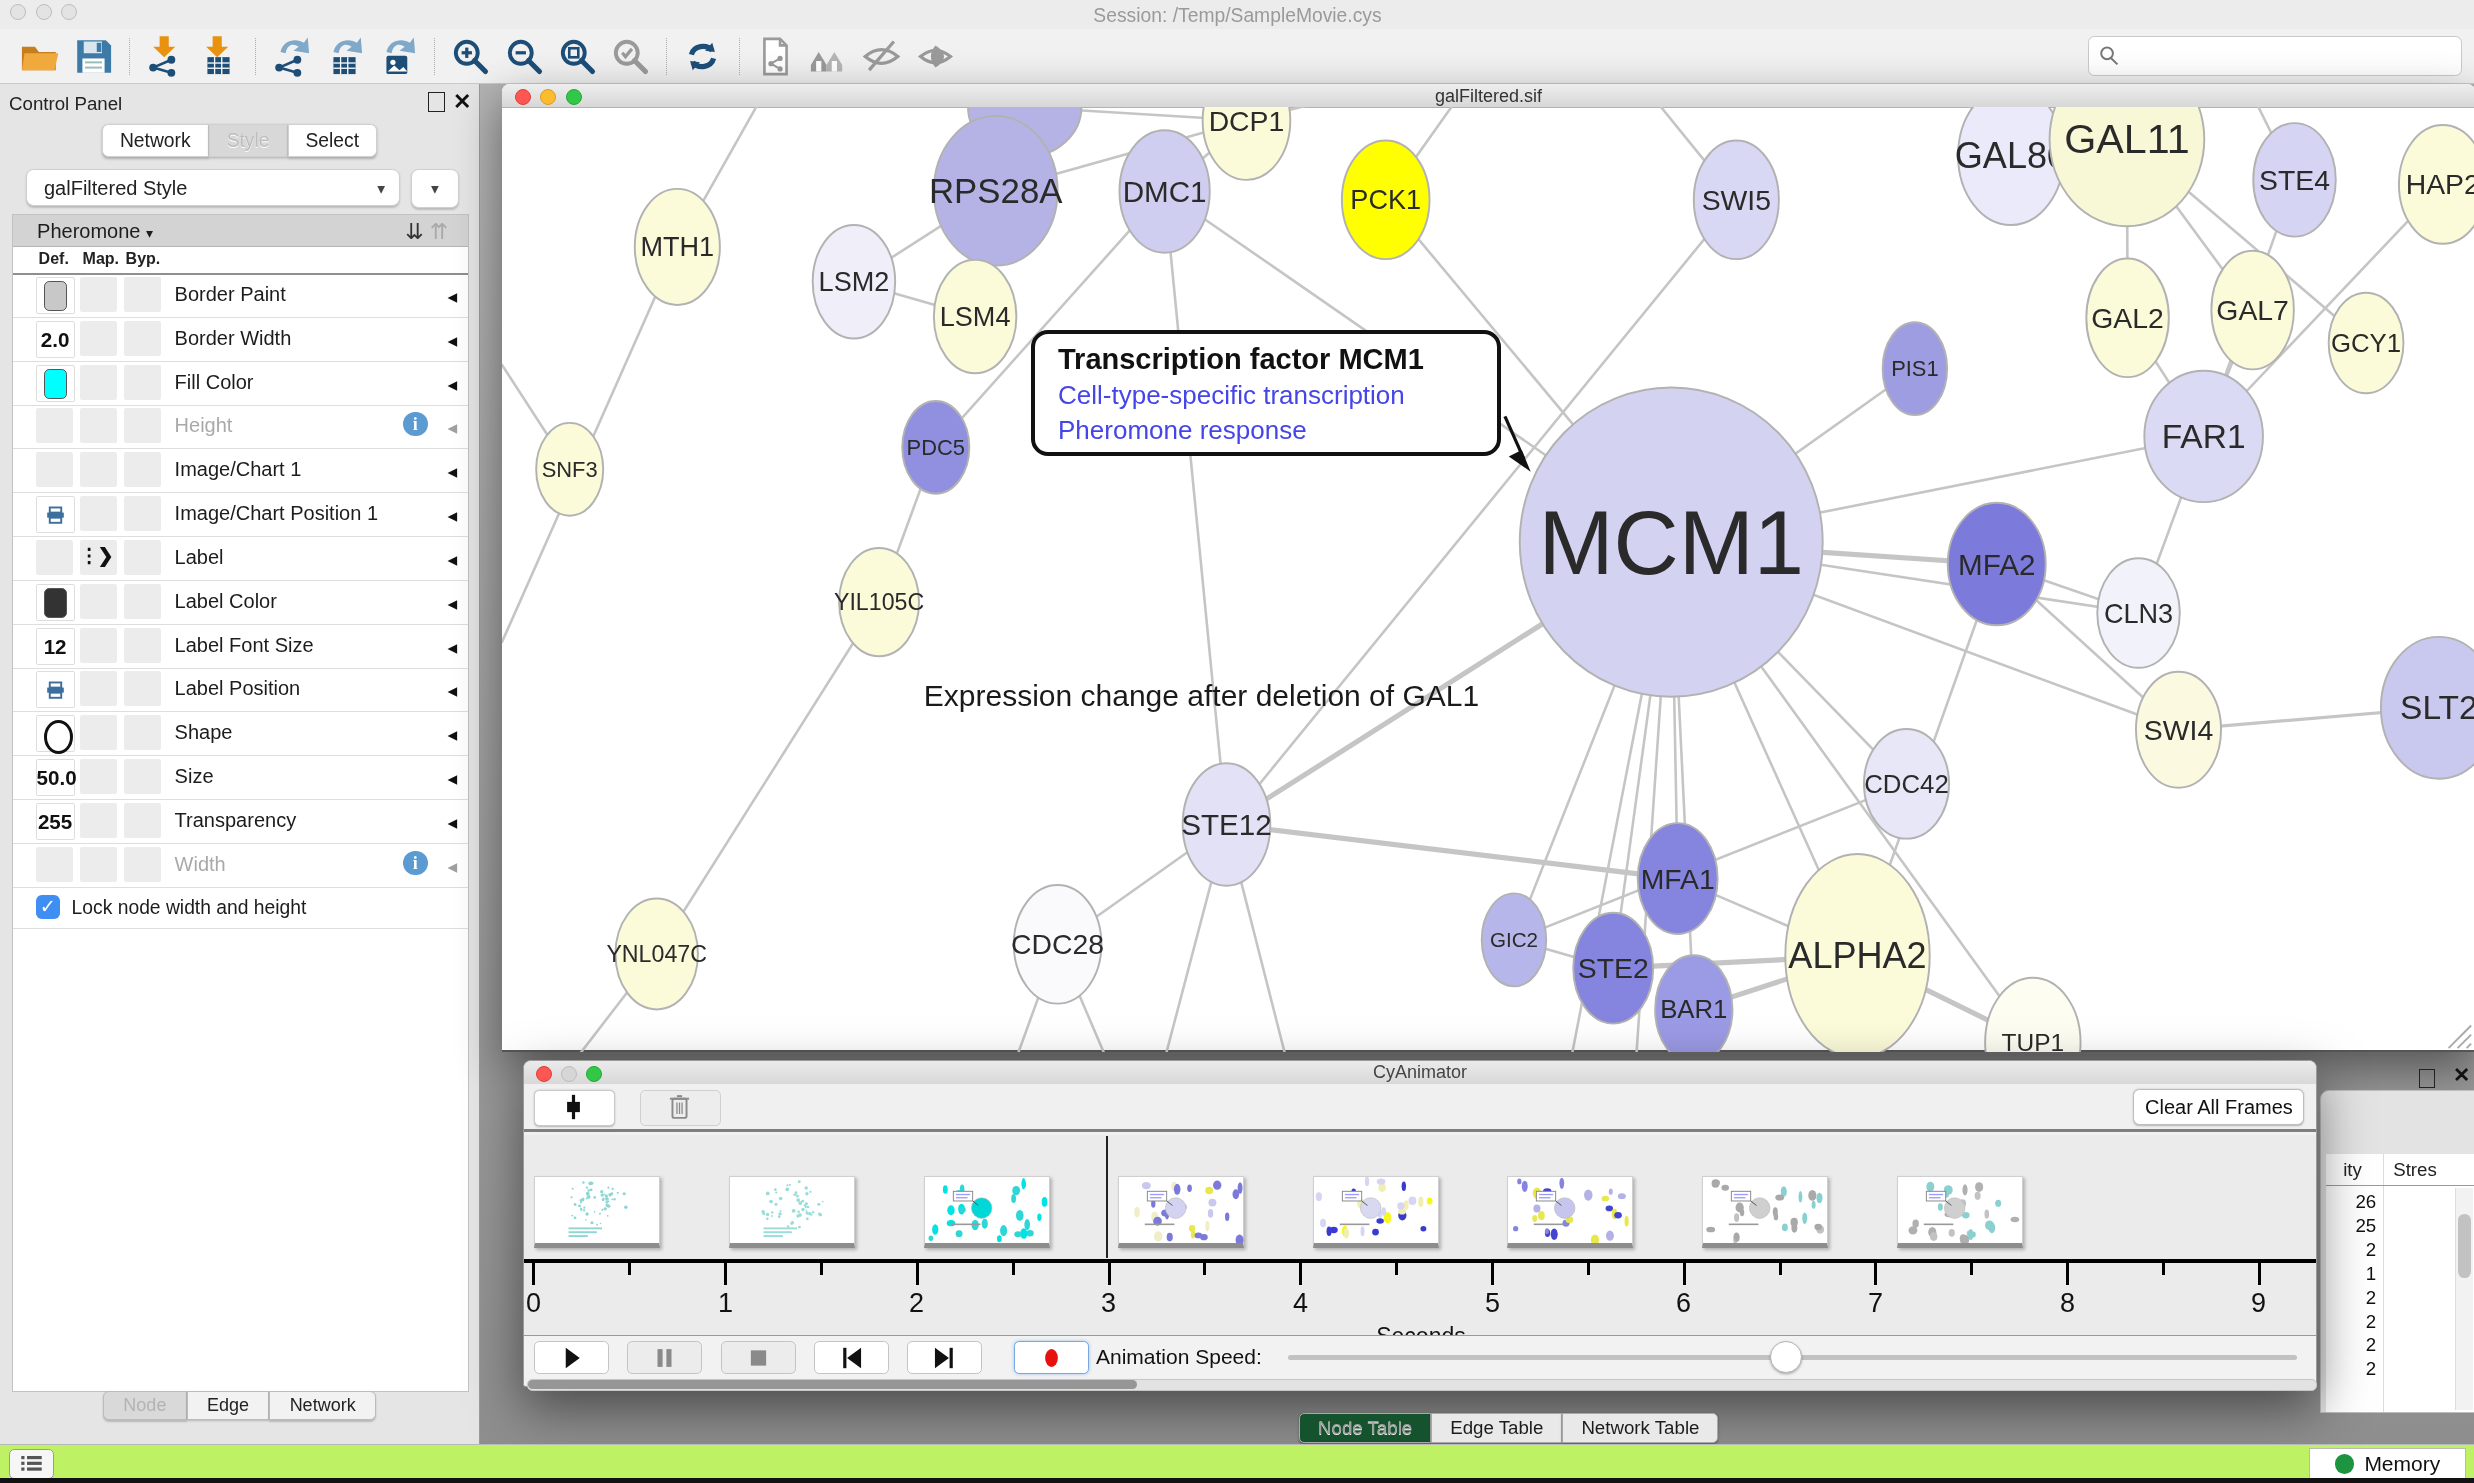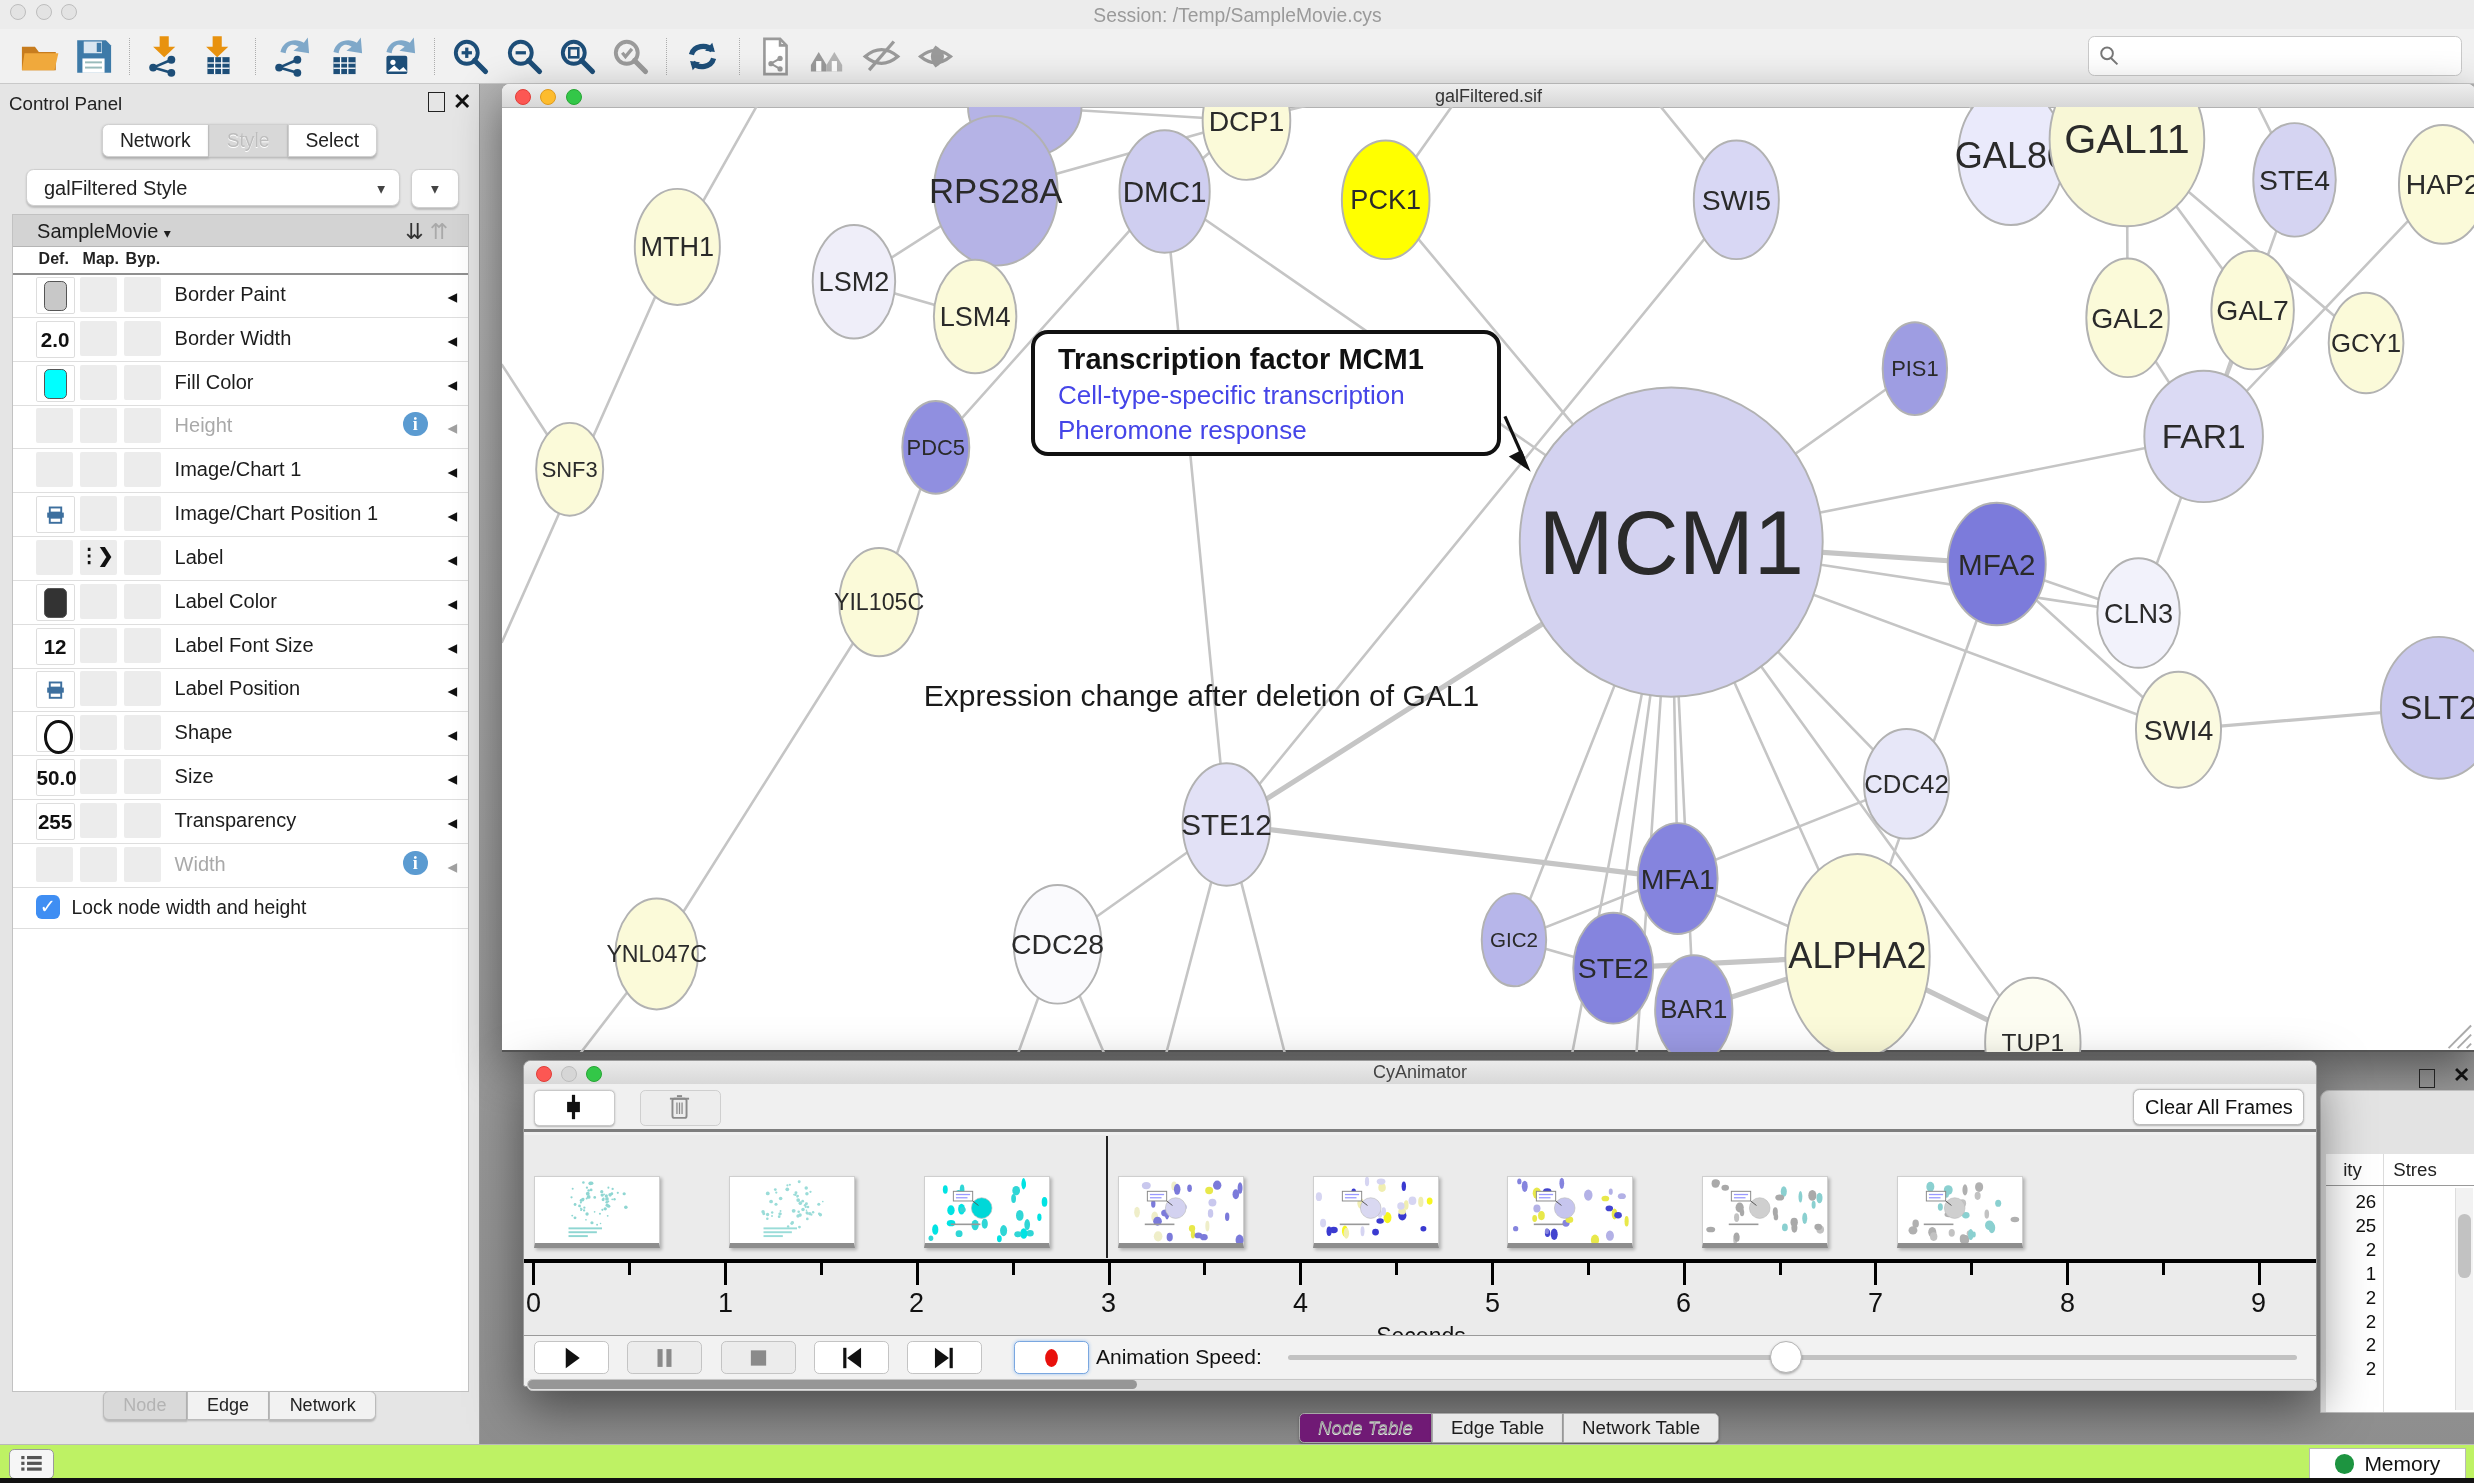--- a/index.html
+++ b/index.html
@@ -96,21 +96,21 @@
   .rhead{position:absolute;top:5.2px;font-size:18.7px;color:#222;}
   #results-table .divline{position:absolute;left:57px;top:0;width:1.3px;height:100%;background:#dcdcdc;}
   #results-table .hline{position:absolute;left:0;top:31px;width:100%;height:1.3px;background:#9a9a9a;}
   .rval{position:absolute;width:50px;text-align:right;font-size:18.7px;color:#111;}
   #results-scroll{position:absolute;left:129px;top:34px;width:17px;height:222px;background:#f2f2f2;border-left:0.6px solid #ddd;}
   #results-scroll .sthumb{position:absolute;left:1.9px;top:26px;width:13px;height:64px;background:#c2c2c2;border-radius:6.4px;}
   #tp-float{left:2419px;top:1069px;width:14px;height:17px;border:1.9px solid #222;}
   #tp-close{left:2453px;top:1063px;font-size:20.6px;font-weight:bold;color:#111;}
   #table-tabs{left:1299px;top:1413px;display:flex;}
   .tt{height:28px;line-height:28px;padding:0 18px;font-size:18.7px;border:0.6px solid #a8a8a8;box-shadow:0 1.3px 2.6px rgba(0,0,0,.3);}
-  .tt.dis{background:#701a75;color:#9c9c9c;text-shadow:0 0.6px 0 #eee;font-style:italic;}
+  .tt.dis{background:#14532d;color:#9c9c9c;text-shadow:0 0.6px 0 #eee;}
   .tt.en{background:#e9e9e9;color:#1c1c1c;}
   .tt:first-child{border-radius:5.2px 0 0 5.2px;}
   .tt:last-child{border-radius:0 5.2px 5.2px 0;}
   #statusbar{left:0;top:1444px;width:2475px;height:35px;background:#bef264;border-top:0.6px solid #b9b9b9;}
   #menu-btn{left:9px;top:3.9px;width:43px;height:28px;border:1.3px solid #9a9a9a;border-radius:5.2px;background:#f6f6f6;display:flex;align-items:center;justify-content:center;}
   #memory-btn{right:9px;top:2.6px;width:155px;height:31px;background:#fff;border:1.3px solid #b9b9b9;display:flex;align-items:center;justify-content:center;font-size:21px;color:#111;}
   #memory-dot{width:19.3px;height:19.3px;border-radius:50%;margin-right:10.3px;}
   #bottom-strip{left:0;top:1478px;width:2475px;height:5.2px;background:#111;}
 </style>
 </head>
@@ -287,21 +287,21 @@
       </div>
     <div class="abs" id="style-row">
       <div class="abs" id="style-combo">
         <span>galFiltered Style</span>
         <span class="caret abs" style="right:14px;top:0;">▾</span>
       </div>
       <div class="abs" id="style-menu-btn"><span class="caret">▾</span></div>
     </div>
     <div class="abs" id="props">
       <div class="abs" id="props-header">
-        <span class="abs t"><span>SampleMovie</span> <span style="font-size:14px;">▾</span></span>
+        <span class="abs t"><span>Pheromone</span> <span style="font-size:14px;">▾</span></span>
         <span class="abs carets"><span>⇊</span> <span class="up">⇈</span></span>
       </div>
       <div class="abs" id="col-header">
         <span style="left:26px;">Def.</span>
         <span style="left:70px;">Map.</span>
         <span style="left:113px;text-align:center;">Byp.</span>
       </div>
       <div id="prop-rows">
           <div class="prow" style="top: 58px;">
             <span class="pcell filled" style="left:23px;">

